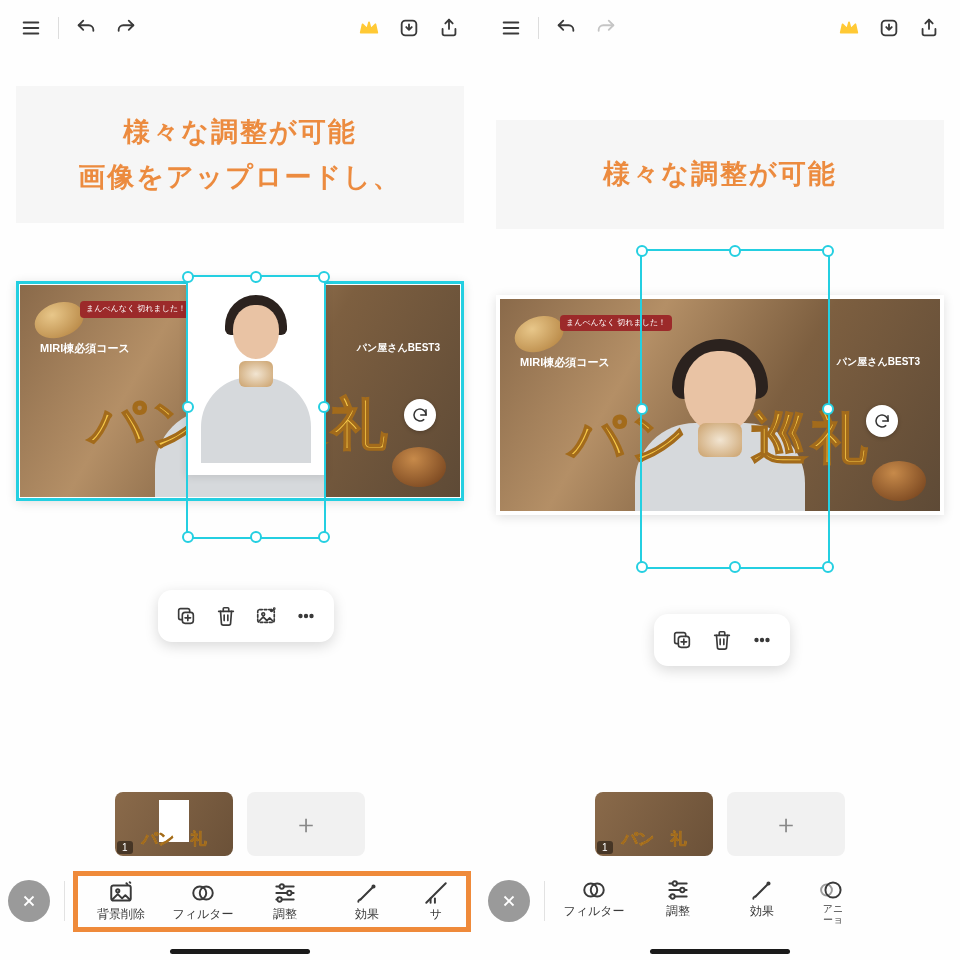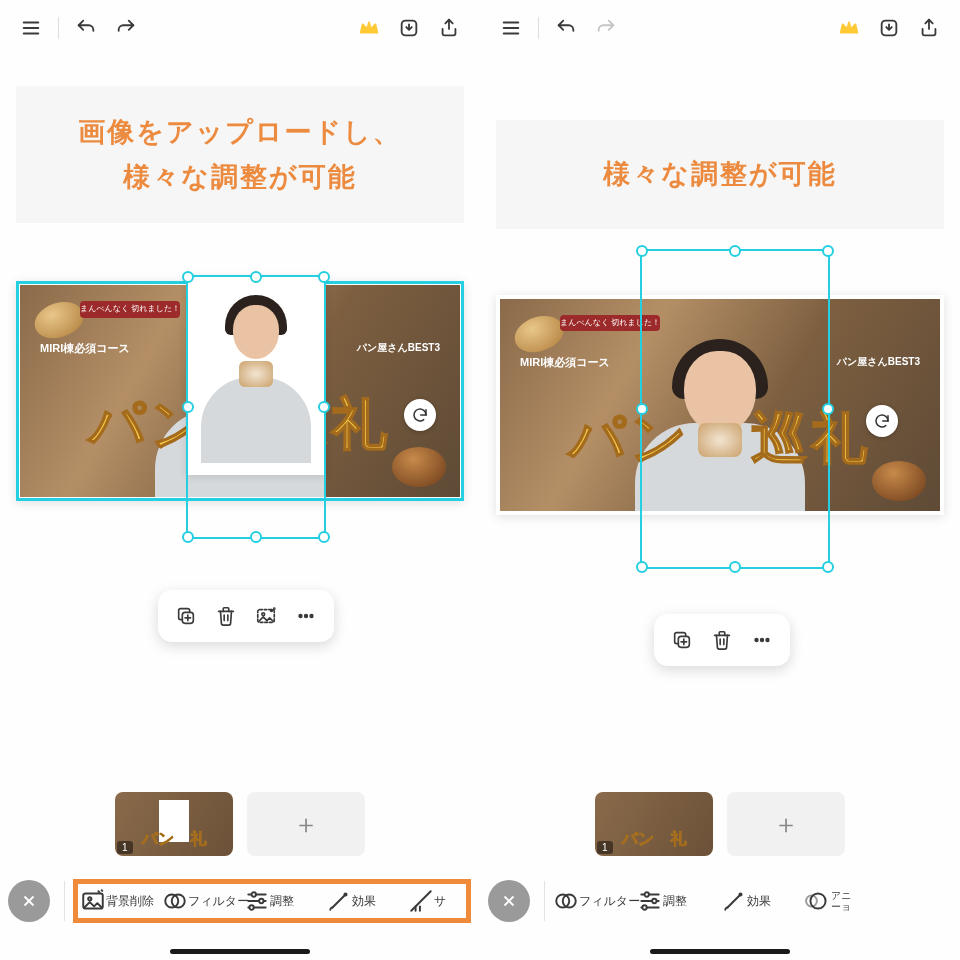--- a/index.html
+++ b/index.html
@@ -102,21 +102,21 @@
   .bgimg .person .body{
     position:absolute; bottom:0; left:50%; transform:translateX(-50%);
     width:170px; height:88px; background:#d6d9dc; border-radius:60px 60px 0 0;
   }
   .bgimg .person .pastry{
     position:absolute; top:92px; left:50%; transform:translateX(-50%);
     width:44px;height:34px;background:radial-gradient(#f2e5d2,#caa06a);border-radius:8px;
   }
   .badge {
     position:absolute; top:16px; left:60px;
-    background:#9c2a2a; color:#fff; font-size:8px; padding:4px 0; border-radius:4px;
+    background:#9c2a2a; color:#fff; font-size:8px; padding:4px 6px; border-radius:4px;
     line-height:1.1;
   }
 
   .sel-frame {
     position:absolute;
     border:2px solid #24cfe1;
   }
   .sel-frame .h {
     position:absolute; width:12px; height:12px; background:#fff; border:2px solid #24cfe1; border-radius:50%;
     transform:translate(-50%,-50%);
@@ -175,21 +175,21 @@
     padding:0 8px 18px 8px;
   }
   .close-btn {
     width:42px;height:42px;border-radius:50%;background:#9a9a9a;
     display:flex;align-items:center;justify-content:center;flex-shrink:0;
     margin-right:6px;
   }
   .close-btn svg{width:18px;height:18px;stroke:#fff;stroke-width:2.4;}
   .bbar-sep{width:1px;height:40px;background:#e2e2e2;margin:0 8px;flex-shrink:0;}
   .tool-scroll{display:flex;gap:2px;overflow:hidden;flex:1;}
-  .tool-item{width:82px;flex-shrink:0;display:flex;flex-direction:row;align-items:center;}
+  .tool-item{width:82px;flex-shrink:0;display:flex;flex-direction:column;align-items:center;}
   .tool-item.narrow{width:56px;}
   .tool-item .ti-icon{width:26px;height:26px;}
   .tool-item .ti-icon svg{width:26px;height:26px;stroke:#3a3a3a;fill:none;stroke-width:1.8;stroke-linecap:round;stroke-linejoin:round;}
   .tool-item .ti-label{font-size:12px;color:#3a3a3a;white-space:nowrap;}
   .orange-frame{
     border:5px solid #ef8a3a;
     padding:4px 2px;
     display:flex;
   }
 
@@ -236,22 +236,22 @@
     <div class="icn">
         <svg viewBox="0 0 24 24">
           <path d="M12 3v10"></path>
           <path d="M8 7l4-4 4 4"></path>
           <path d="M5 13v5a2 2 0 002 2h10a2 2 0 002-2v-5"></path>
         </svg>
       </div>
   </div>
 
   <div class="caption-box">
+    <div class="line">様々な調整が可能</div>
     <div class="line">画像をアップロードし、</div>
-    <div class="line">様々な調整が可能</div>
   </div>
 
   <div class="canvas-area">
     <div class="bgimg selected">
       <div class="bread1"></div>
       <div class="badge"><span>まんべんなく
 切れました！</span></div>
       <div class="smtxt">MIRI棟必須コース</div>
       <div class="smtxt2">パン屋さんBEST3</div>
       <div class="person">

